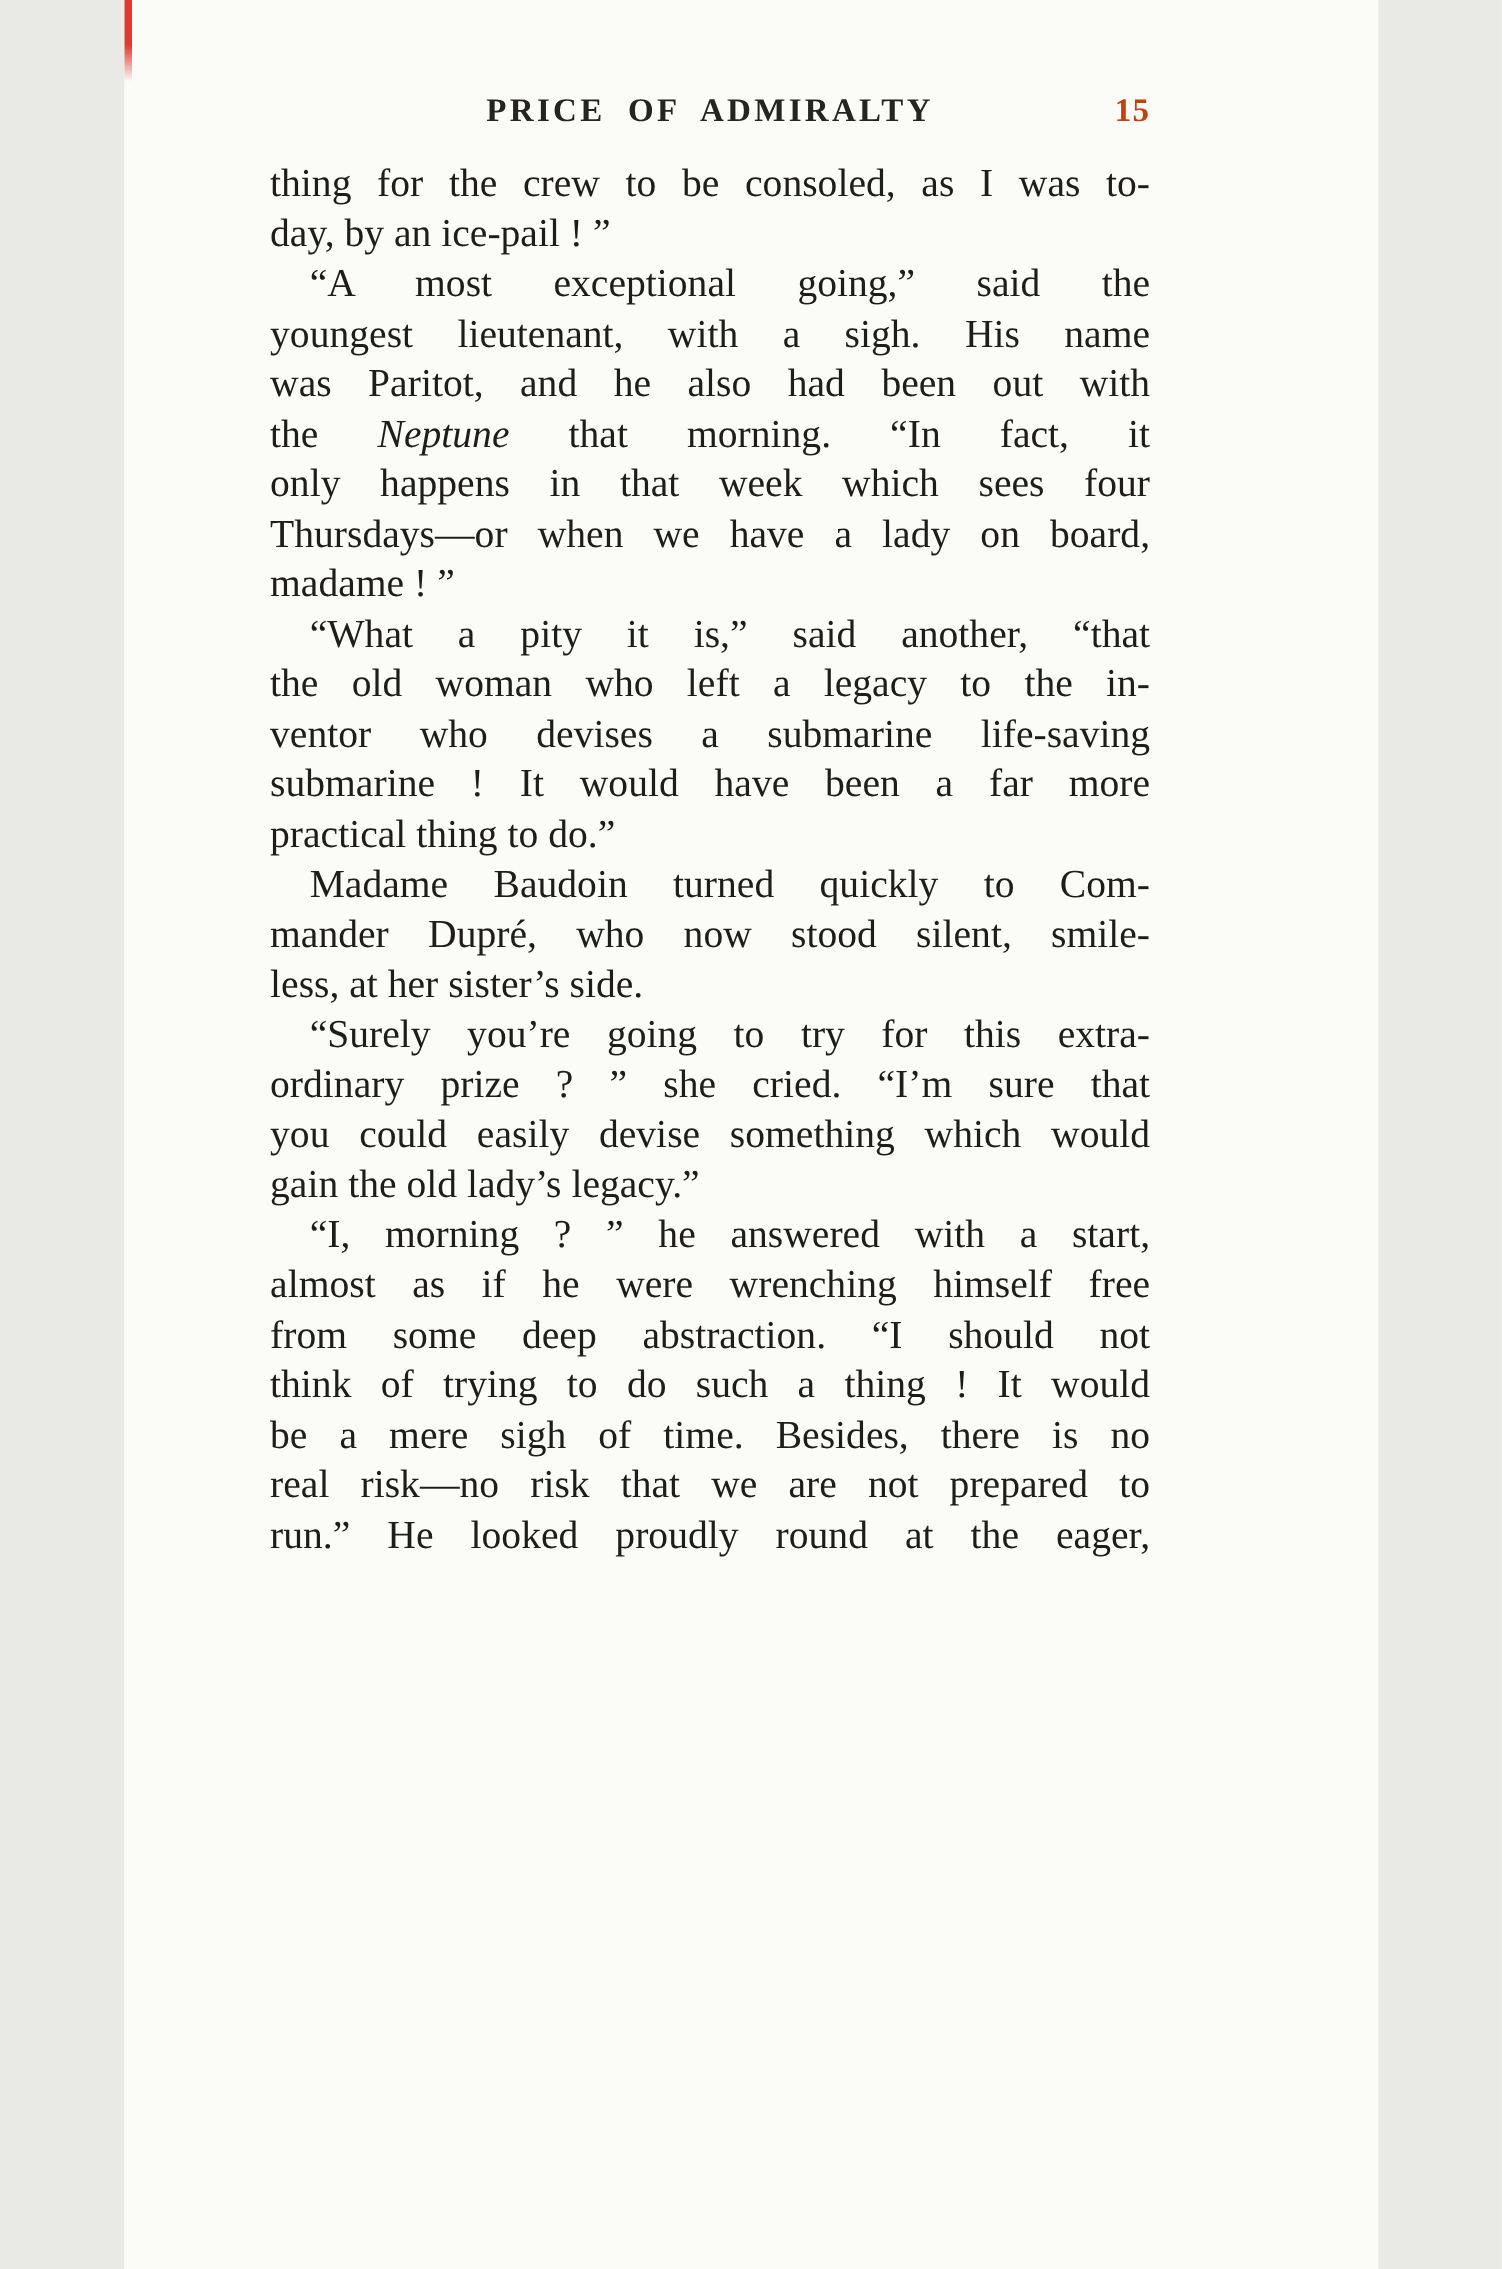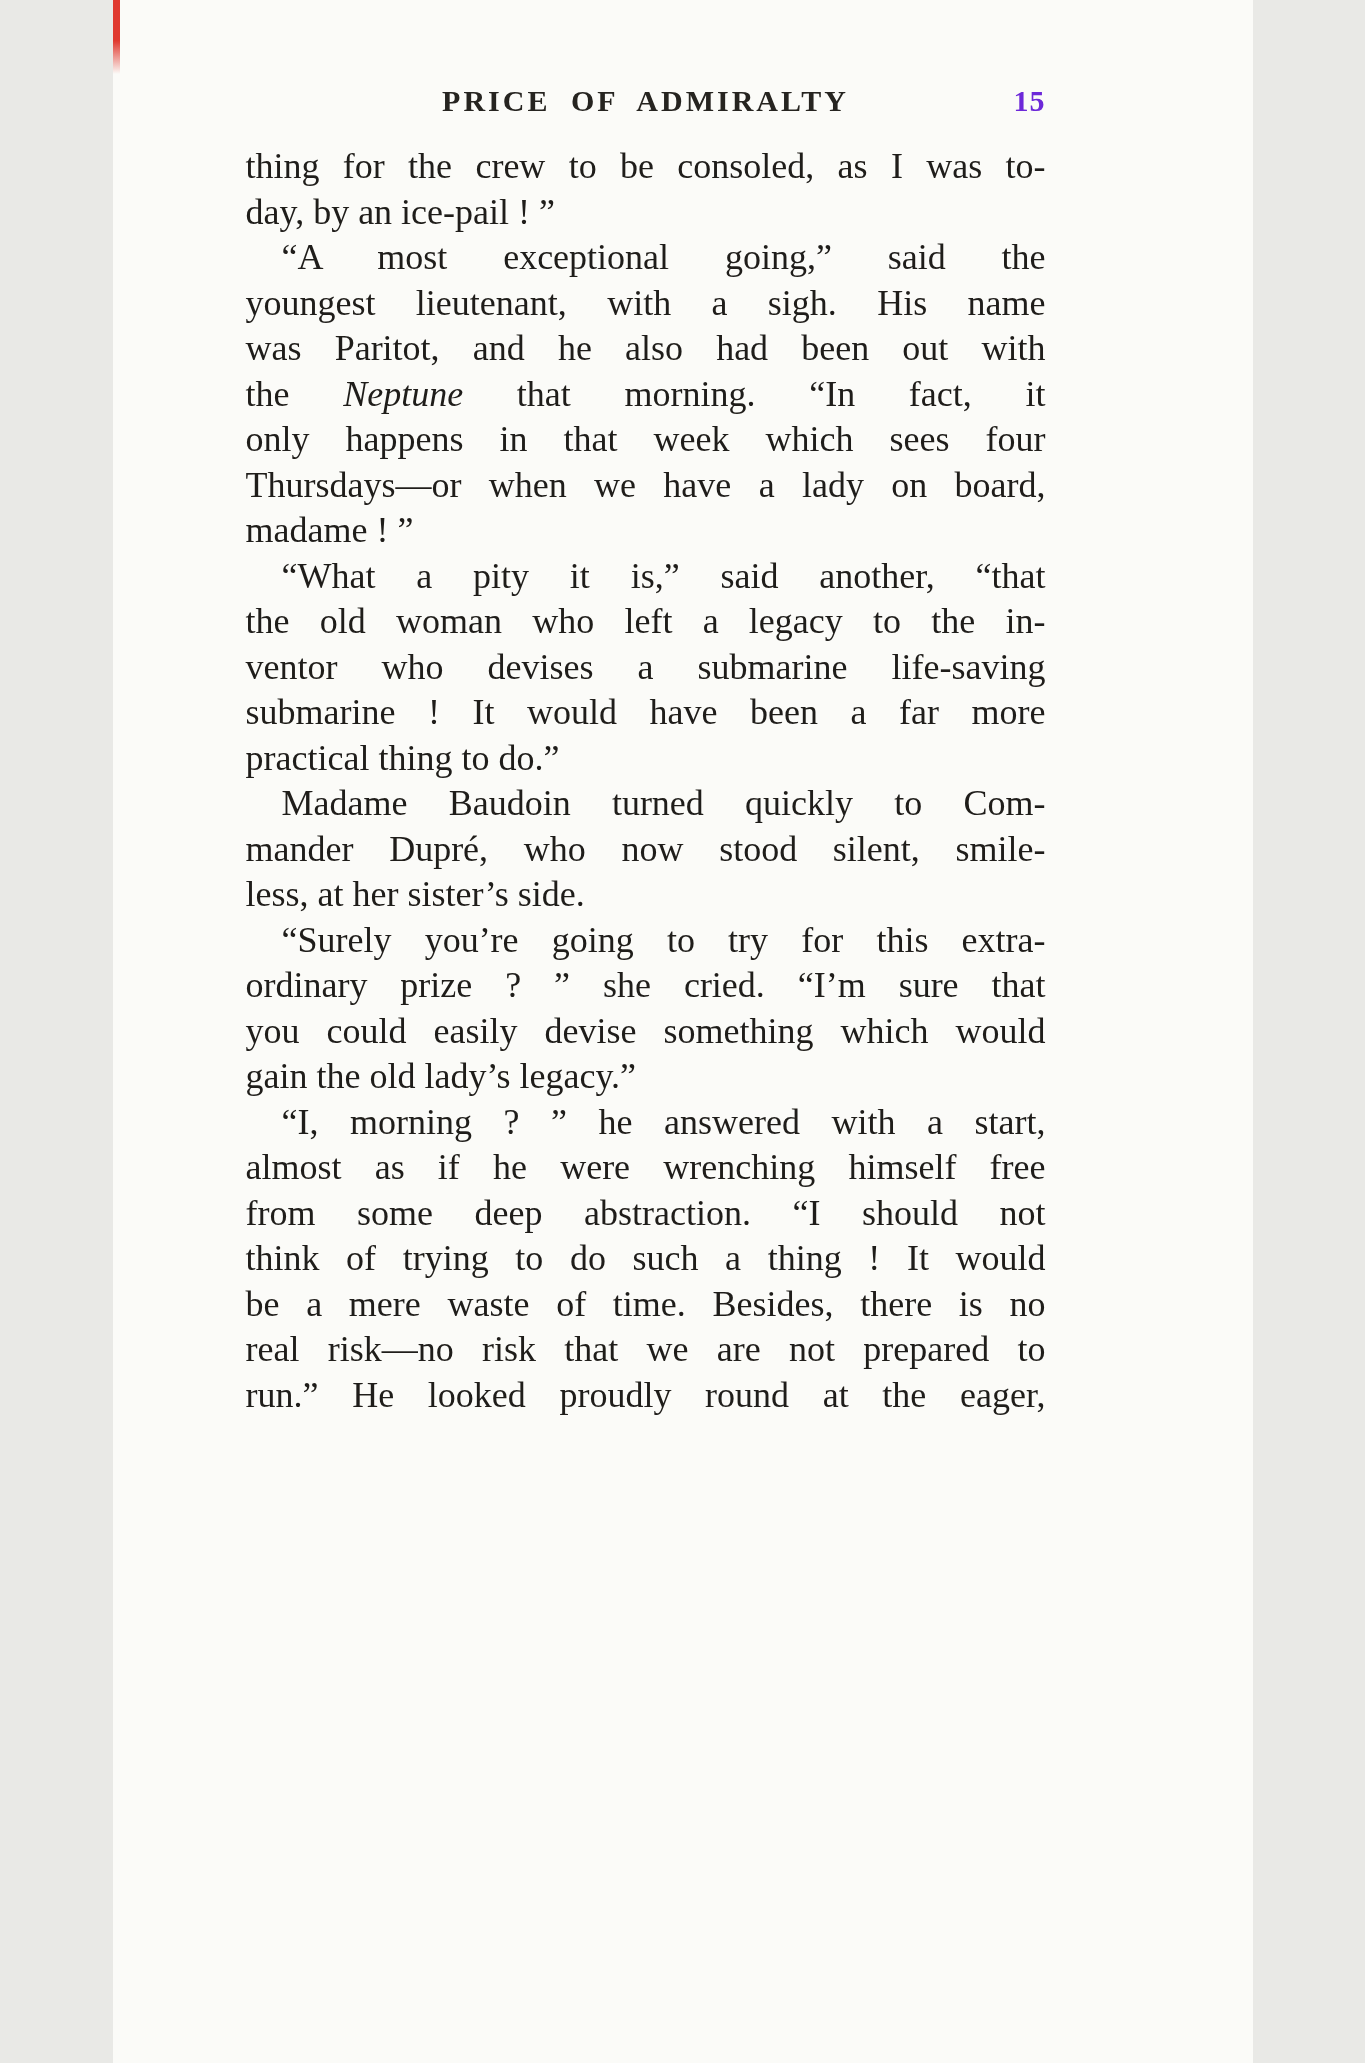--- a/index.html
+++ b/index.html
@@ -41,21 +41,21 @@
     word-spacing: 10px;
     color: #262420;
   }
   .page-number {
     position: absolute;
     right: 0;
     top: 0;
     font-weight: bold;
     font-size: 30px;
     letter-spacing: 1px;
-    color: #6d28d9;
+    color: #c2410c;
   }
   .body-text {
     position: absolute;
     top: 144px;
     left: 133px;
     width: 800px;
     font-size: 36px;
     line-height: 45.5px;
   }
   .line {
@@ -103,17 +103,17 @@
       <div class="line just">mander Dupré, who now stood silent, smile-</div>
       <div class="line">less, at her sister’s side.</div>
       <div class="line just indent">“Surely you’re going to try for this extra-</div>
       <div class="line just">ordinary prize ? ” she cried.  “I’m sure that</div>
       <div class="line just">you could easily devise something which would</div>
       <div class="line">gain the old lady’s legacy.”</div>
       <div class="line just indent">“I, morning ? ” he answered with a start,</div>
       <div class="line just">almost as if he were wrenching himself free</div>
       <div class="line just">from some deep abstraction.  “I should not</div>
       <div class="line just">think of trying to do such a thing !  It would</div>
-      <div class="line just">be a mere waste of time.  Besides, there is no</div>
+      <div class="line just">be a mere sigh of time.  Besides, there is no</div>
       <div class="line just">real risk—no risk that we are not prepared to</div>
       <div class="line just">run.”  He looked proudly round at the eager,</div>
     </div>
 </div>
 
 </body></html>

